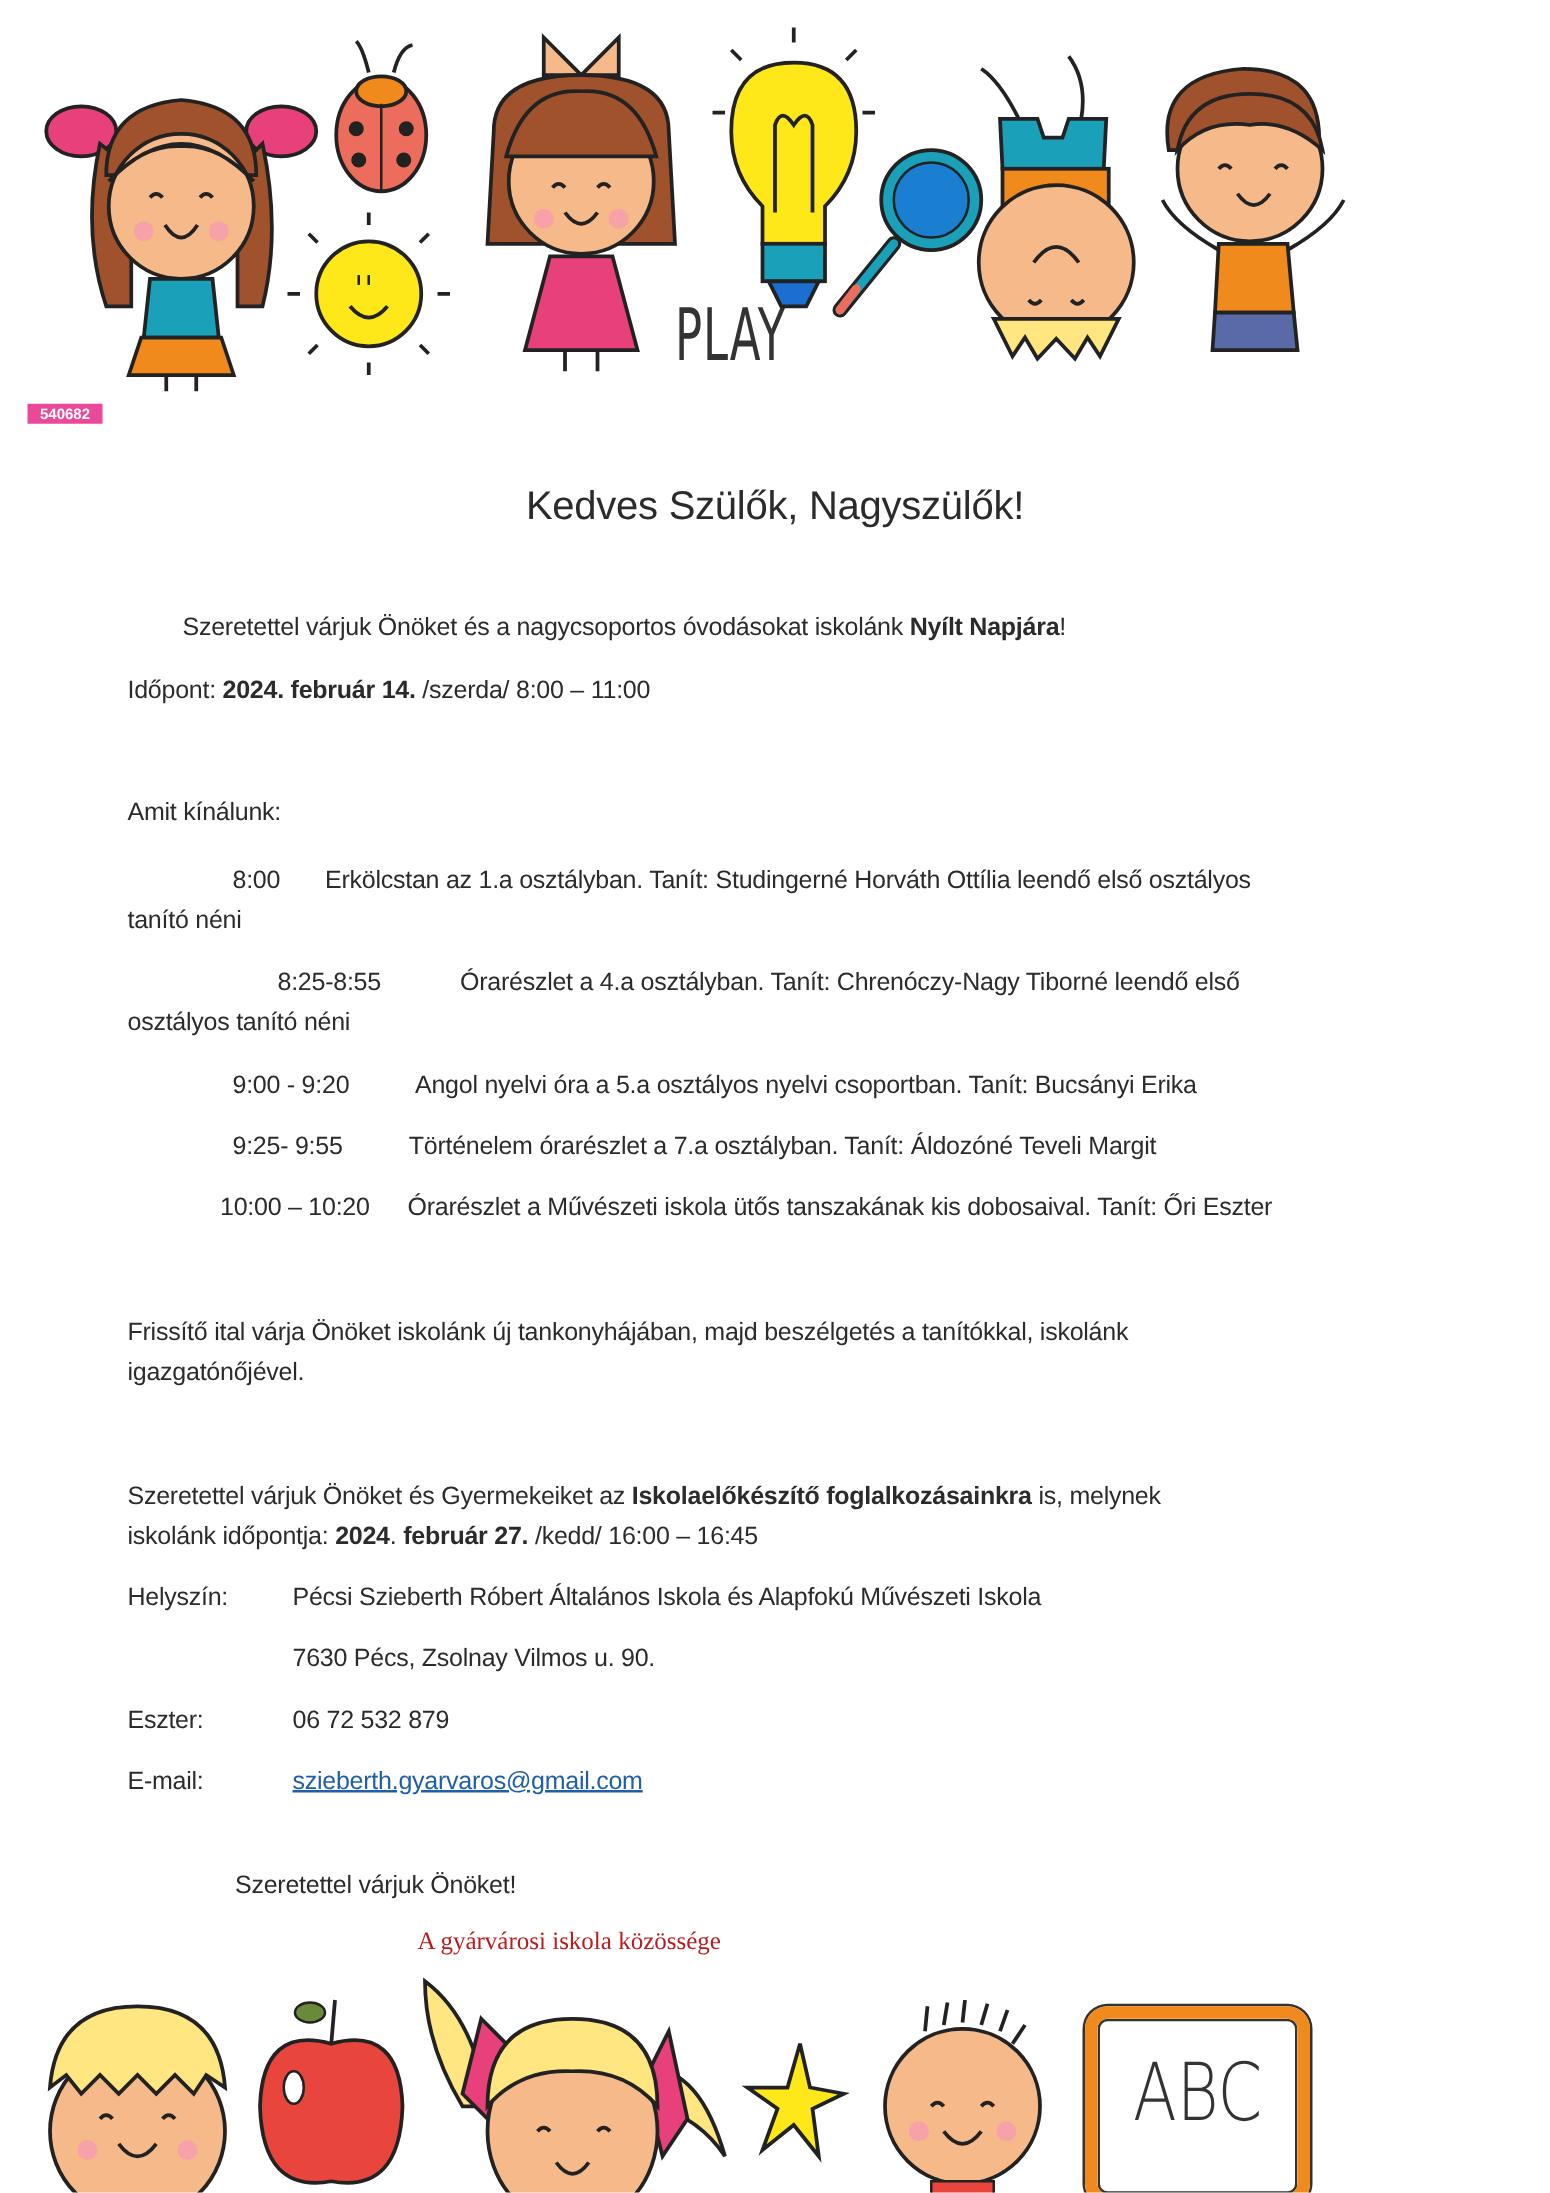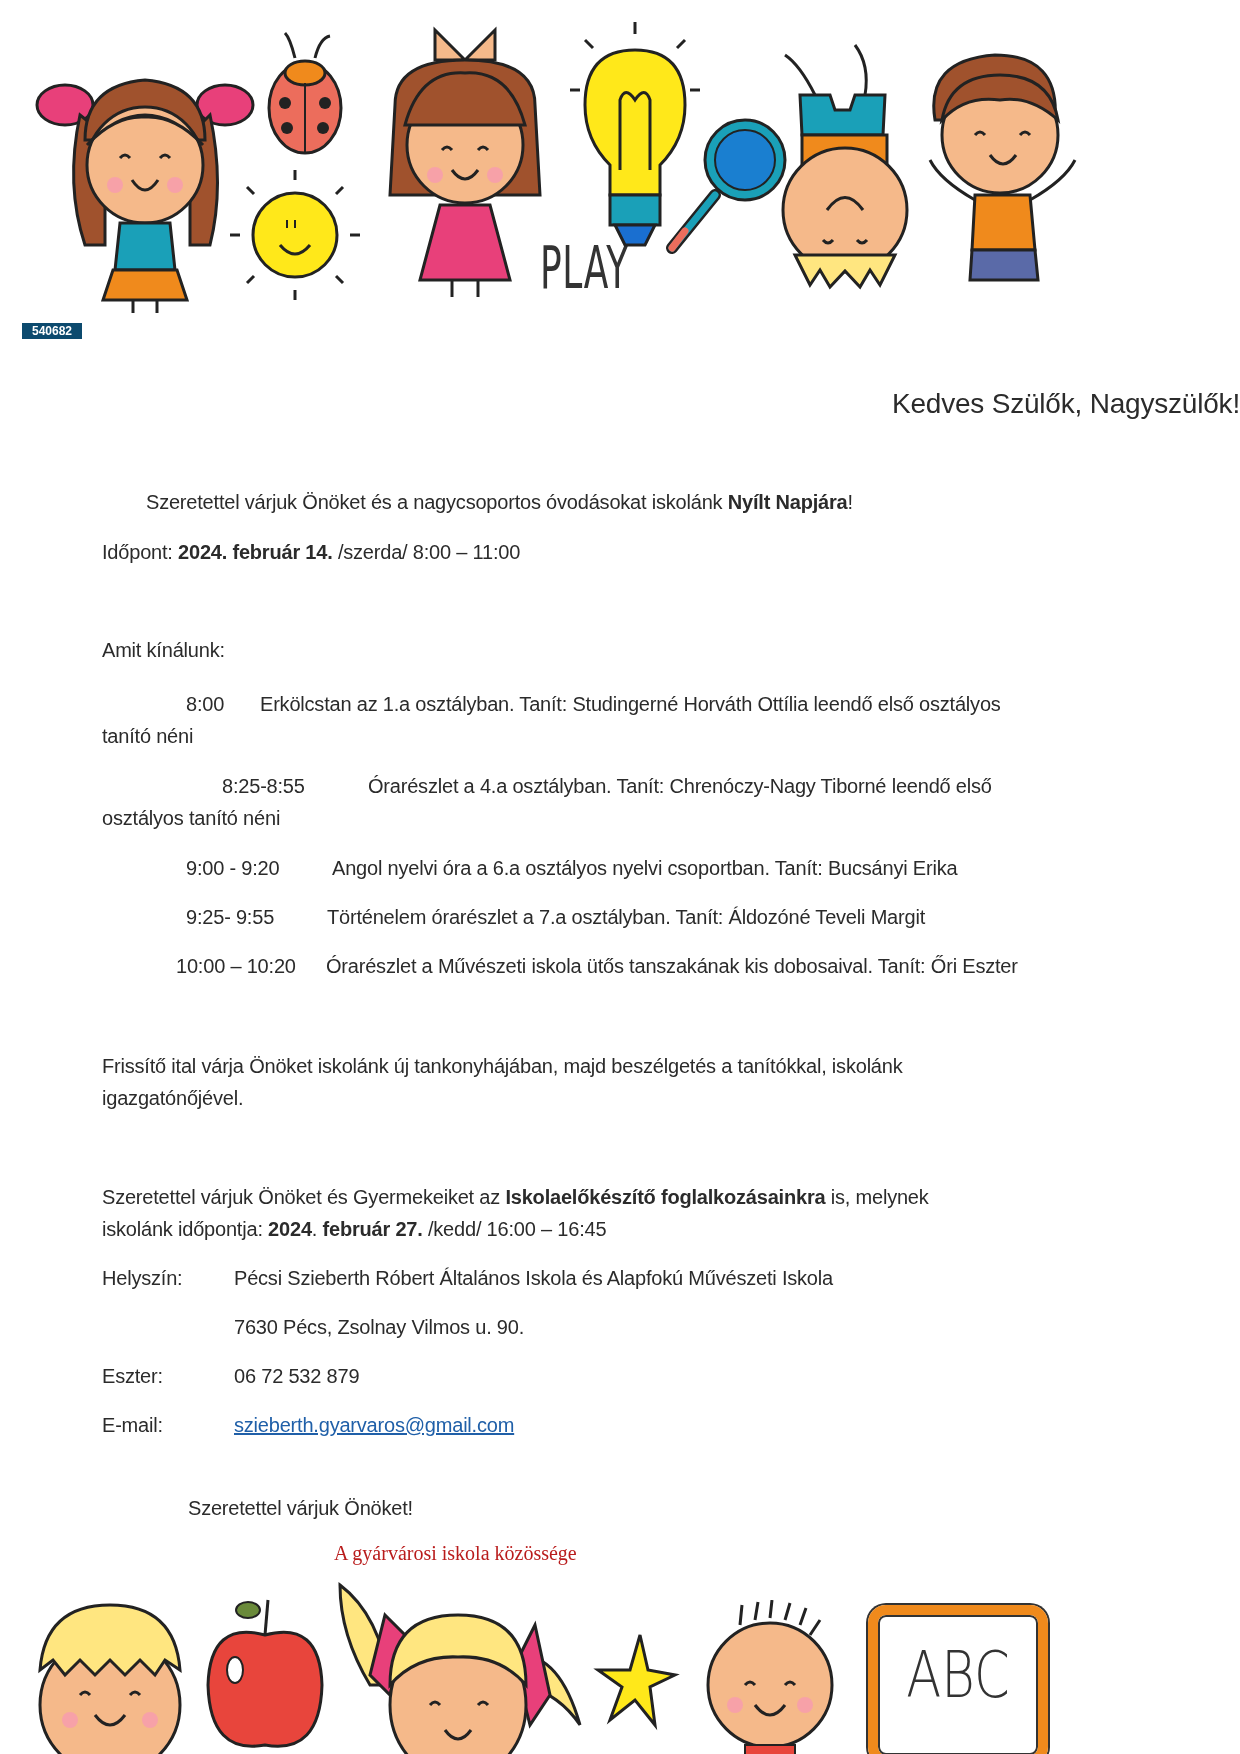--- a/index.html
+++ b/index.html
@@ -1,24 +1,24 @@
 <!DOCTYPE html>
 <html><head>
 <meta charset="utf-8">
 <style>
   html, body { margin:0; padding:0; background:#ffffff; }
   body { width:1240px; height:1754px; position:relative; overflow:hidden;
          font-family:"Liberation Sans", sans-serif; color:#2b2b2b; }
   .abs { position:absolute; }
   .txt { font-size:20px; line-height:24px; letter-spacing:-0.2px; white-space:nowrap; }
   b { font-weight:bold; }
-  .greeting { left:0; width:1240px; top:392px; text-align:right; font-size:28px; }
+  .greeting { left:0; width:1240px; top:392px; text-align:center; font-size:32px; }
   .sig { font-family:"Liberation Serif", serif; font-size:20px; color:#b91c1c; }
   .link { color:#1f5fa8; text-decoration:underline; }
-  .wm { left:22px; top:323px; width:60px; height:16px; background:#0c4a6e; color:#fff;
+  .wm { left:22px; top:323px; width:60px; height:16px; background:#ec4899; color:#fff;
         font-size:12px; line-height:16px; text-align:center; font-weight:bold; }
   .art { position:absolute; }
 </style>
 </head>
 <body>
 
 <div class="art" style="left:0;top:0;width:1240px;height:340px;">
 
   <svg class="art" style="left:25px;top:45px" width="240" height="270" viewBox="0 0 240 270">
     <ellipse cx="40" cy="60" rx="28" ry="20" fill="#e8407a" stroke="#222" stroke-width="3"></ellipse>
@@ -142,21 +142,21 @@
   <span style="display:inline-block;width:74px;">8:00</span><span>Erkölcstan az 1.a osztályban. Tanít: Studingerné Horváth Ottília leendő első osztályos</span>
 </div>
 <div class="abs txt" style="left:102px;top:724px;">tanító néni</div>
 
 <div class="abs txt" style="left:186px;top:774px;margin-left:36px;">
   <span style="display:inline-block;width:146px;">8:25-8:55</span><span>Órarészlet a 4.a osztályban. Tanít: Chrenóczy-Nagy Tiborné leendő első</span>
 </div>
 <div class="abs txt" style="left:102px;top:806px;">osztályos tanító néni</div>
 
 <div class="abs txt" style="left:186px;top:856px;">
-  <span style="display:inline-block;width:146px;">9:00 - 9:20</span><span>Angol nyelvi óra a 6.a osztályos nyelvi csoportban. Tanít: Bucsányi Erika</span>
+  <span style="display:inline-block;width:146px;">9:00 - 9:20</span><span>Angol nyelvi óra a 5.a osztályos nyelvi csoportban. Tanít: Bucsányi Erika</span>
 </div>
 
 <div class="abs txt" style="left:186px;top:905px;">
   <span style="display:inline-block;width:141px;">9:25- 9:55</span><span>Történelem órarészlet a 7.a osztályban. Tanít: Áldozóné Teveli Margit</span>
 </div>
 
 <div class="abs txt" style="left:176px;top:954px;">
   <span style="display:inline-block;width:150px;">10:00 – 10:20</span><span>Órarészlet a Művészeti iskola ütős tanszakának kis dobosaival. Tanít: Őri Eszter</span>
 </div>
 

